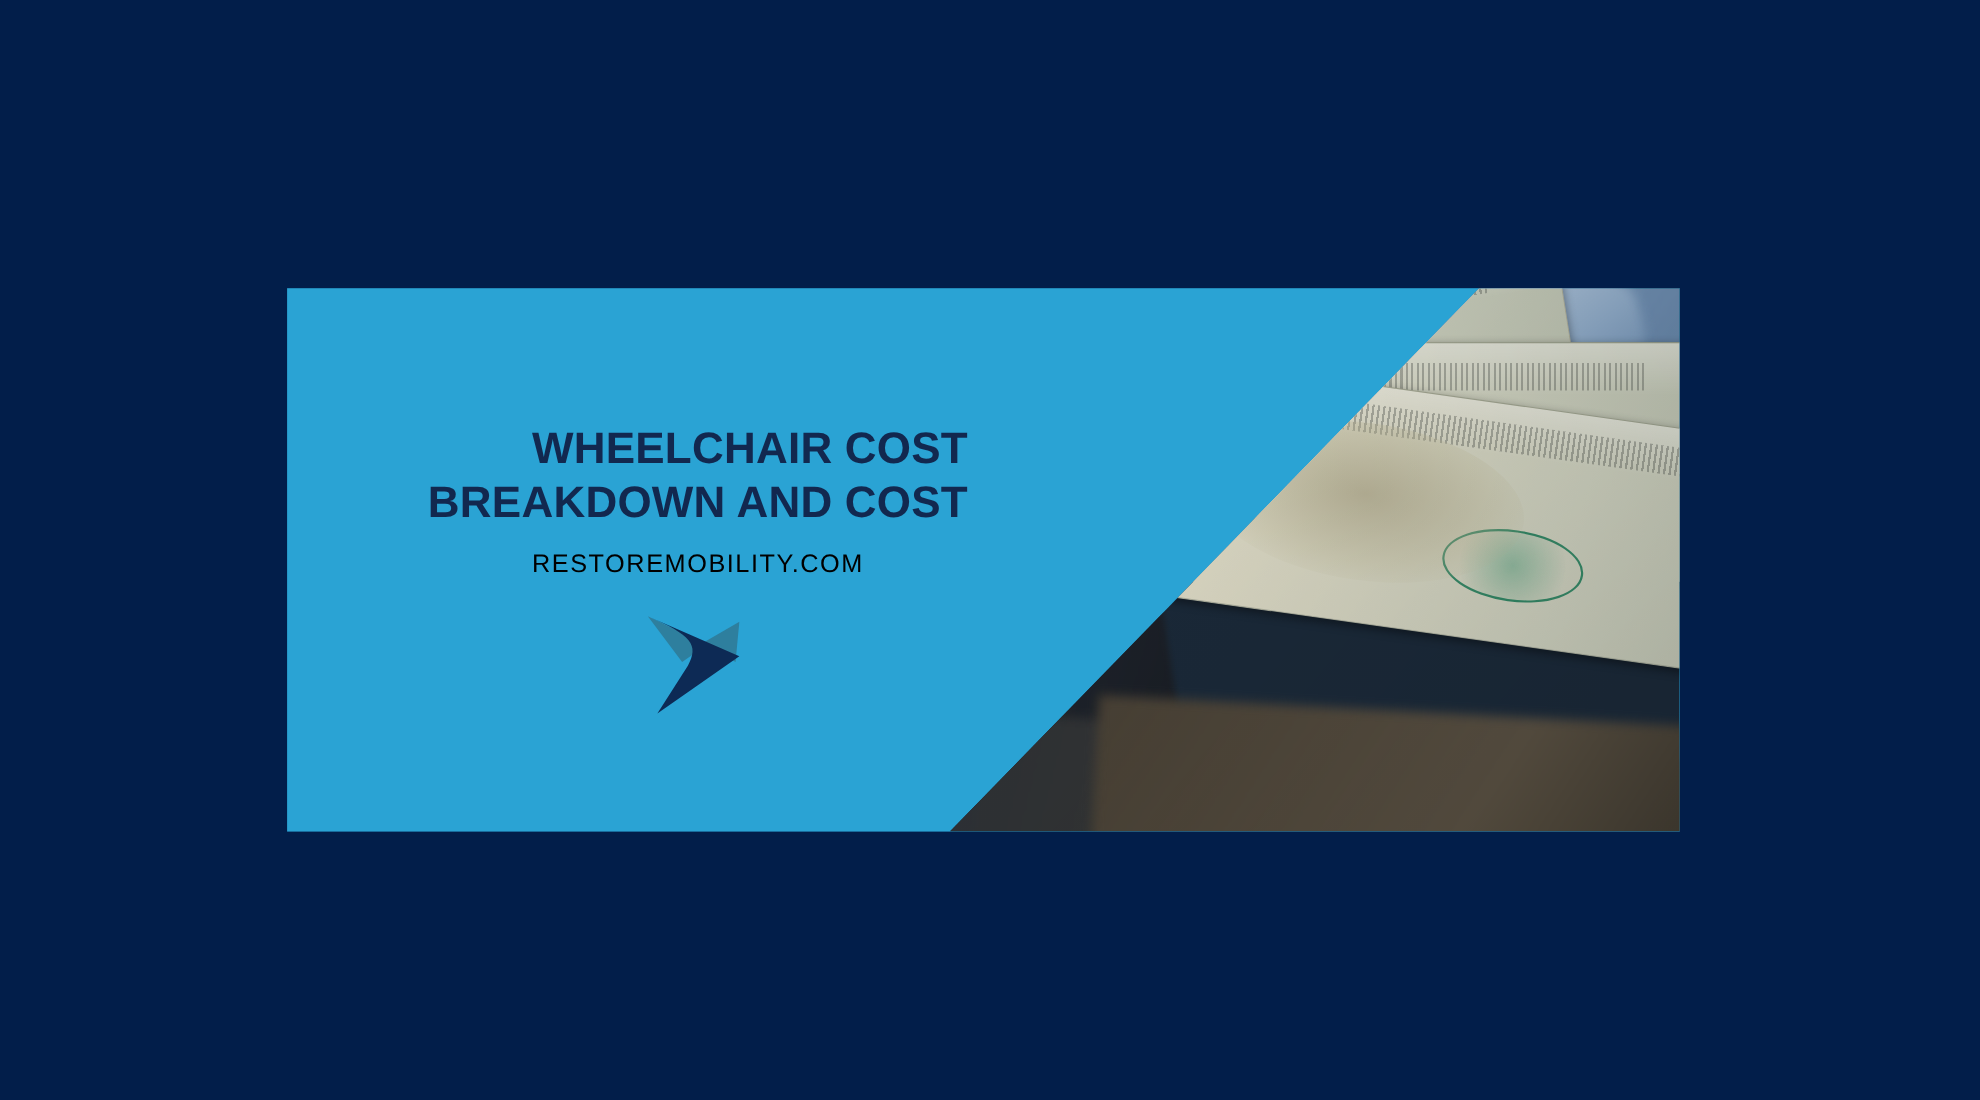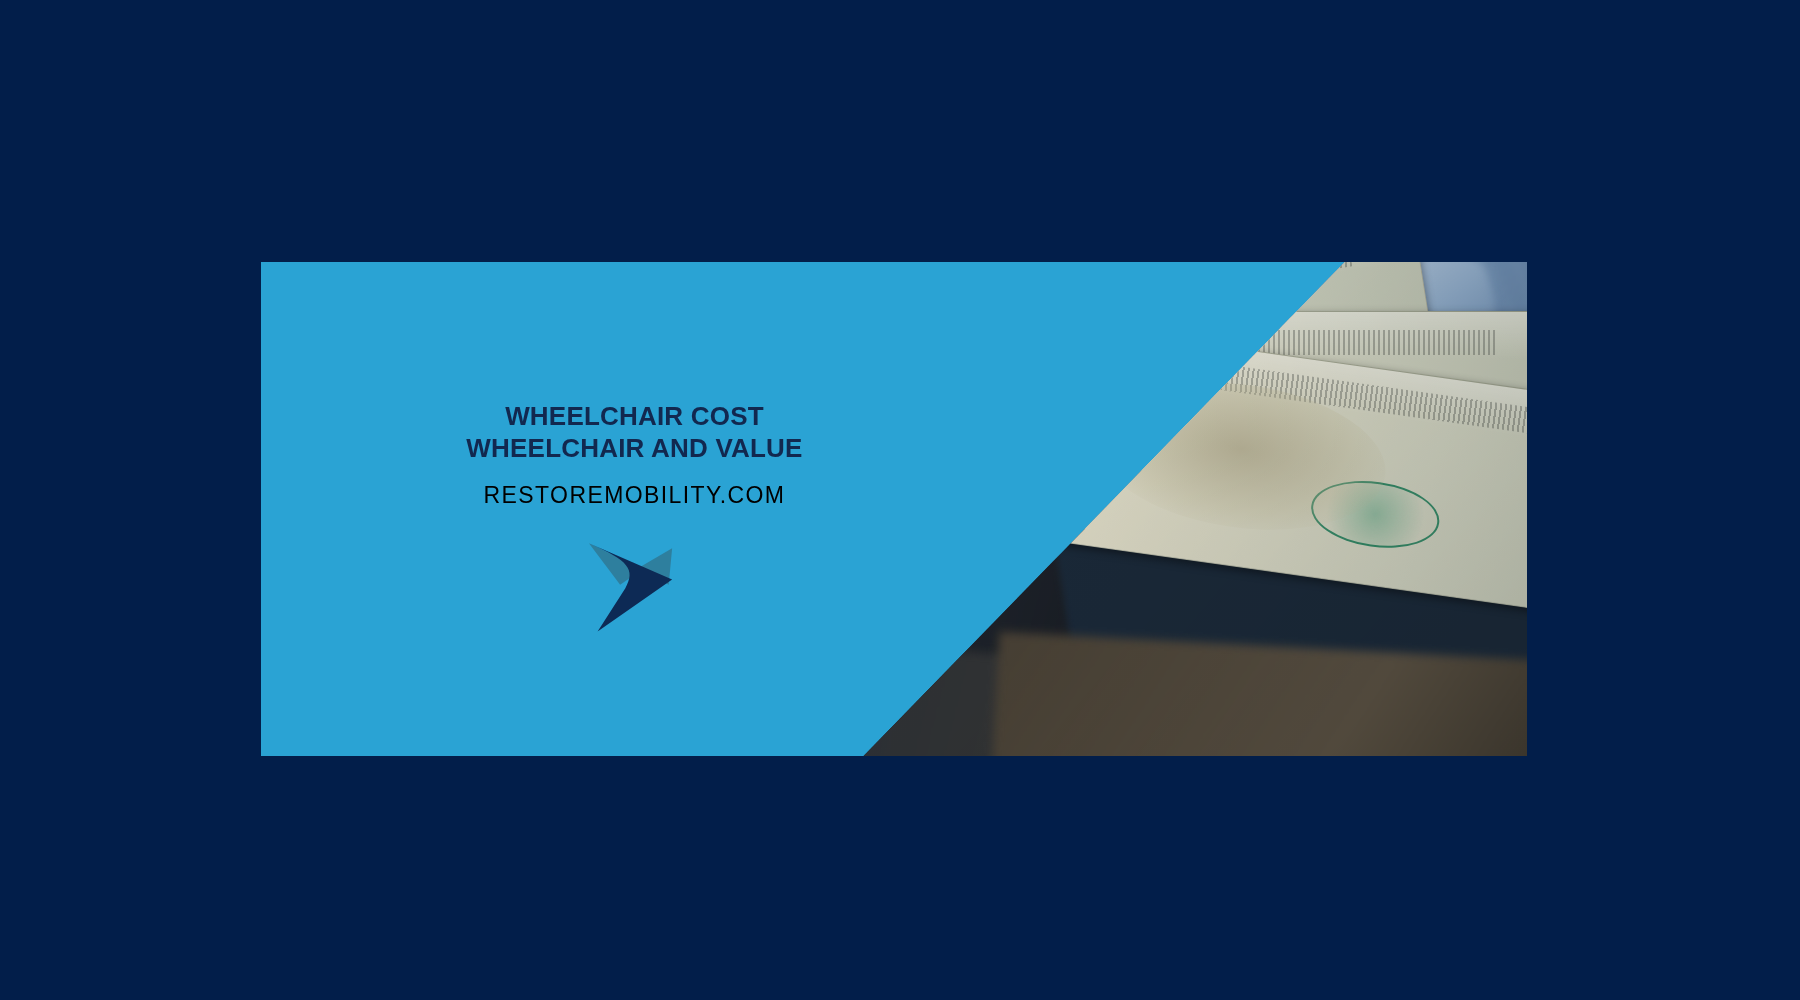--- a/index.html
+++ b/index.html
@@ -204,24 +204,24 @@
     height: 100%;
     display: flex;
     flex-direction: column;
     align-items: center;
     justify-content: center;
     padding-top: 18px;
   }
 
   #card-title {
     color: #12284f;
-    font-size: 26px;
+    font-size: 40px;
     font-weight: 700;
     line-height: 1.22;
-    text-align: center;
+    text-align: right;
     letter-spacing: .2px;
     white-space: nowrap;
   }
   #card-title .title-line { display: block; }
 
   #card-subtitle {
     margin-top: 18px;
     color: #000000;
     font-size: 23px;
     font-weight: 400;
@@ -298,21 +298,21 @@
       <div class="floor-brown"></div>
 
       <div class="photo-shade"></div>
     </div>
   </div>
 
   <div id="card-content">
 
     <div id="card-title">
       <span class="title-line">WHEELCHAIR COST</span>
-      <span class="title-line">WHEELCHAIR AND VALUE</span>
+      <span class="title-line">BREAKDOWN AND COST</span>
     </div>
 
     <div id="card-subtitle">RESTOREMOBILITY.COM</div>
 
     <svg id="brand-logo" viewBox="0 0 120 120">
 
       <path d="M8 14 L70 44 L44 62 Z" fill="#2e7f9e"></path>
 
       <path d="M104 20 L100 62 L66 42 Z" fill="#2e7f9e"></path>
 

